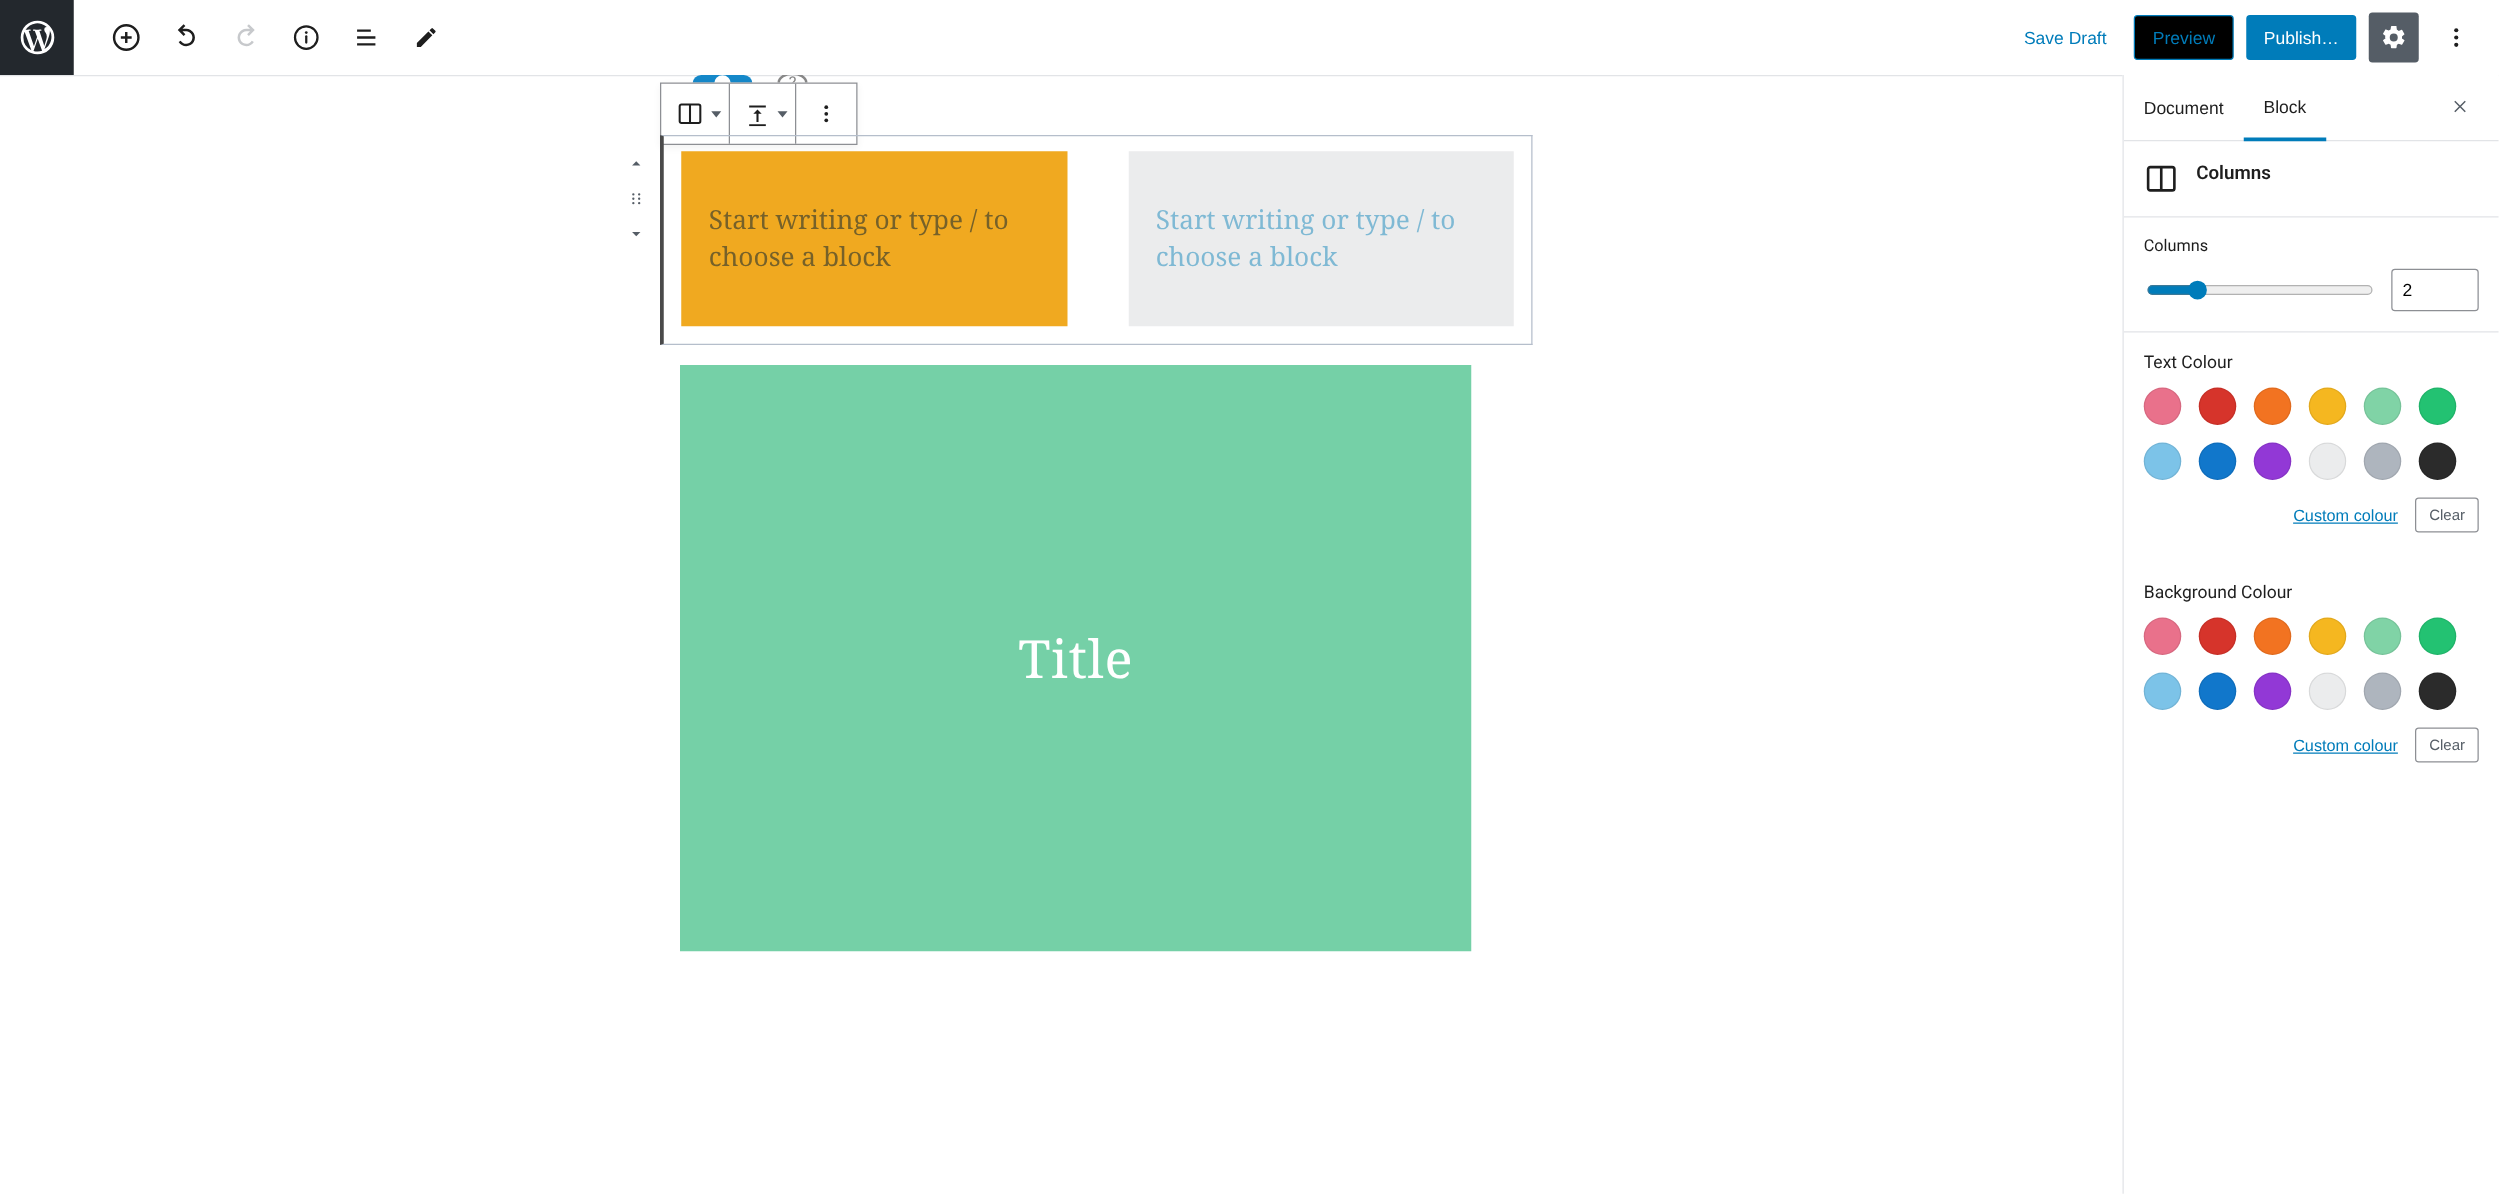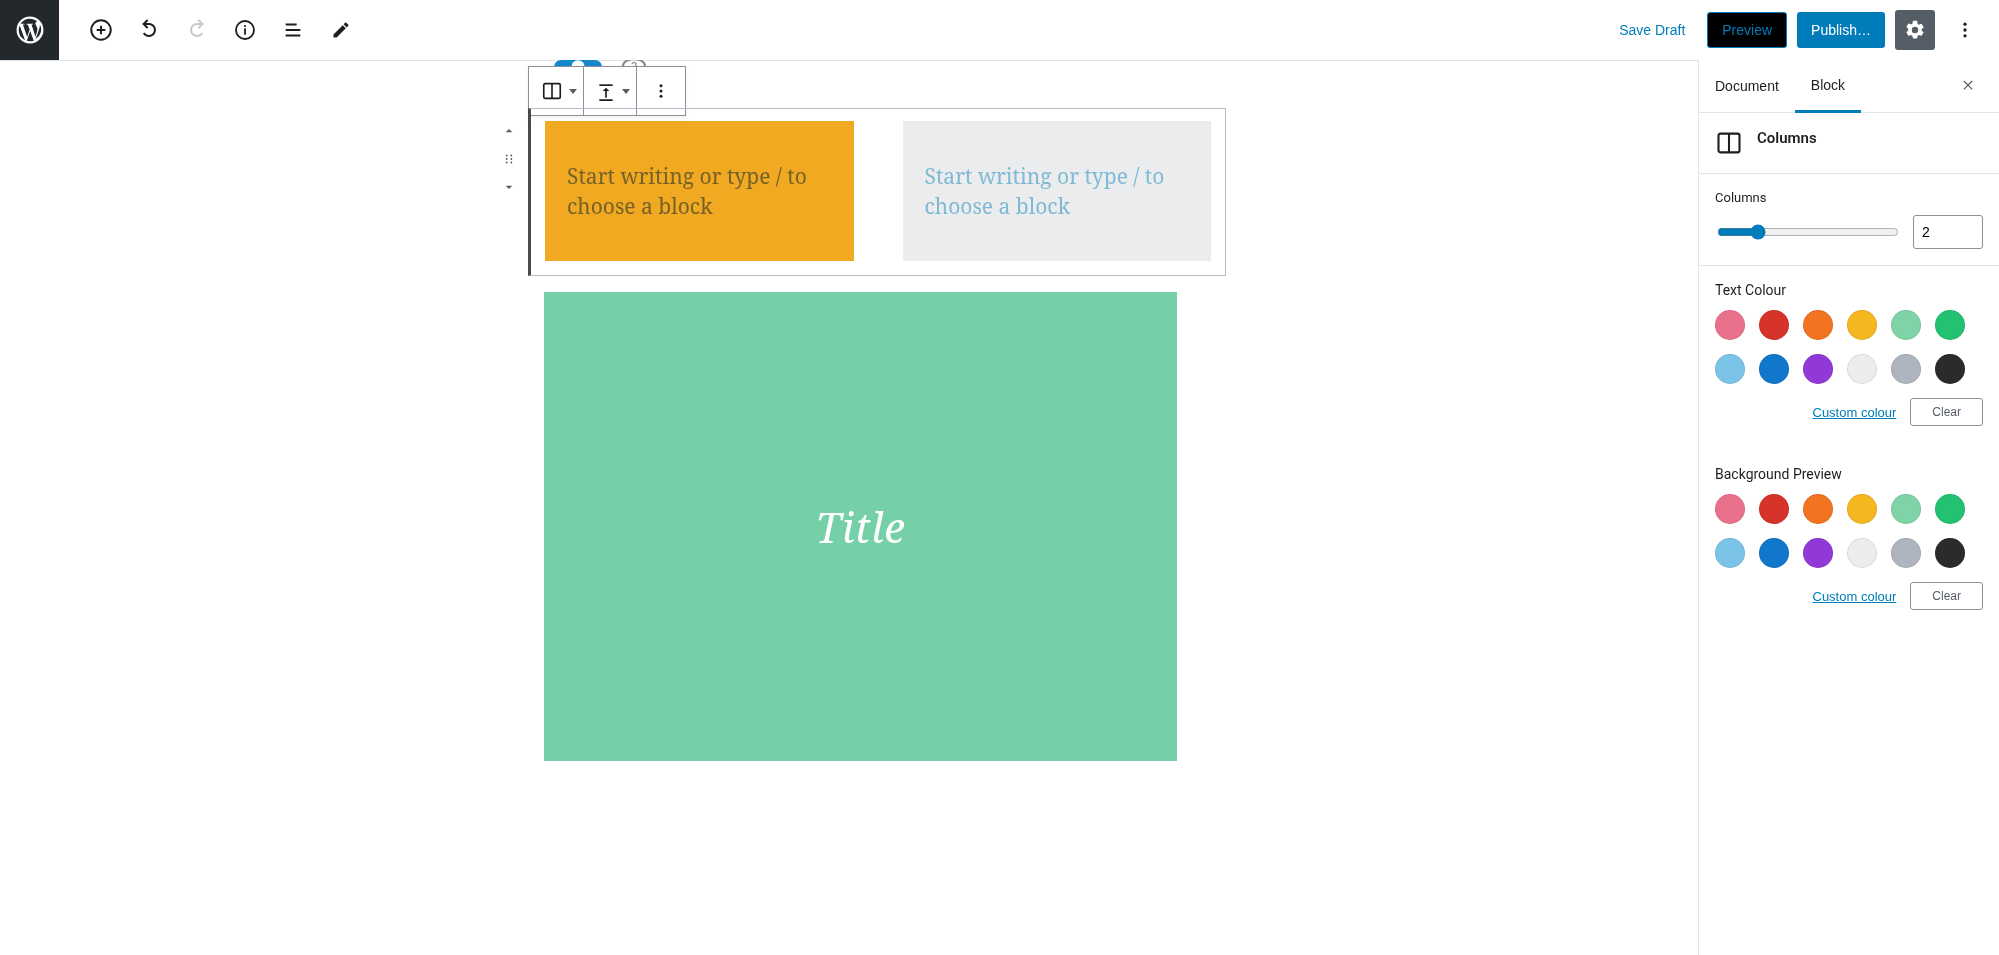--- a/index.html
+++ b/index.html
@@ -54,21 +54,21 @@
     border:1px solid #b5becb;border-left:3px solid #4a4a4a;
   }
   .block-handles{position:absolute;left:-36px;top:10px;display:flex;flex-direction:column;align-items:center;gap:4px;color:#8d8f94;}
   .handle-btn{width:28px;height:24px;display:flex;align-items:center;justify-content:center;background:none;border:none;cursor:pointer;color:#555d66}
 
   .cols{display:flex;gap:49px;}
   .col{flex:1;min-height:104px;display:flex;align-items:center;padding:18px 22px;font-family:var(--serif);font-size:21px;line-height:1.45;}
   .col-a{background:#f0a920;color:#766129;}
   .col-b{background:#ebeced;color:#7fb9d4;}
 
-  .cover-block{margin:16px 0 0 170px;width:633px;height:469px;background:#75d0a7;display:flex;align-items:center;justify-content:center;font-style:italic;}
+  .cover-block{margin:16px 0 0 170px;width:633px;height:469px;background:#75d0a7;display:flex;align-items:center;justify-content:center;}
   .cover-title{font-family:var(--serif);font-size:42px;color:#fff;letter-spacing:.5px;}
 
   
   .plugin-badge{position:absolute;left:180px;top:0;width:48px;height:14px;border-radius:7px 7px 0 0;background:#1588c9;display:flex;align-items:center;justify-content:center;color:#fff;overflow:hidden;}
   .plugin-badge-help{position:absolute;left:248px;top:-2px;width:24px;height:16px;border-radius:50%;border:2px solid #888;color:#888;display:flex;align-items:center;justify-content:center;font-size:13px;overflow:hidden;box-sizing:border-box;}
 
   
   .tabs{display:flex;align-items:center;border-bottom:1px solid var(--gray-border);}
   .tab{height:52px;padding:0 16px;display:flex;align-items:center;background:none;border:none;font-size:14px;color:#1e1e1e;cursor:pointer;}
   .tab.active{font-weight:400;border-bottom:3px solid var(--wp-blue);margin-bottom:-1px;}
@@ -89,21 +89,21 @@
     display:flex;align-items:center;justify-content:space-between;
     padding:16px;border:1px dashed #8d8f94;background:var(--panel-bg);
     font-weight:700;font-size:14px;cursor:pointer;
     border-left:none;border-right:none;
   }
   .sub-label{font-size:14px;color:#1e1e1e;margin:16px 16px 12px;}
   .swatches{display:flex;flex-wrap:wrap;gap:14px;padding:0 16px;}
   .swatch{width:30px;height:30px;border-radius:50%;border:none;cursor:pointer;box-shadow:inset 0 0 0 1px rgba(0,0,0,.08);}
   .color-actions{display:flex;align-items:center;justify-content:flex-end;gap:14px;padding:14px 16px 6px;}
   .link-inline{color:var(--wp-blue);text-decoration:underline;font-size:13px;background:none;border:none;cursor:pointer;padding:0;margin-left:12px;}
-  .clear-btn{height:28px;padding:0 21px;border:1px solid #8d8f94;border-radius:3px;background:#fff;color:#555d66;font-size:12px;cursor:pointer;}
+  .clear-btn{height:28px;padding:0 10px;border:1px solid #8d8f94;border-radius:3px;background:#fff;color:#555d66;font-size:12px;cursor:pointer;}
 
   .group-gap{height:18px;}
 </style>
 </head>
 <body>
 
 <div class="topbar">
   <div class="wp-logo">
     <svg width="28" height="28" viewBox="0 0 20 20" fill="currentColor">
         <path d="M10 .4A9.6 9.6 0 1 0 19.6 10 9.61 9.61 0 0 0 10 .4zM1.94 10a8 8 0 0 1 .7-3.28l3.85 10.55A8.06 8.06 0 0 1 1.94 10zM10 18.06a8 8 0 0 1-2.28-.33l2.42-7 2.48 6.8a.7.7 0 0 0 .06.11A8 8 0 0 1 10 18.06zm1.11-11.84c.49 0 .93-.06.93-.06a.34.34 0 0 0-.05-.67s-1.32.1-2.17.1c-.8 0-2.14-.1-2.14-.1a.34.34 0 0 0-.05.67s.41.05.85.06l1.27 3.47L7.97 15l-3-8.78c.49 0 .93-.06.93-.06a.34.34 0 0 0-.05-.67s-1.32.1-2.17.1h-.5A8.05 8.05 0 0 1 15.32 4a1 1 0 0 0-.11 0 1.39 1.39 0 0 0-1.35 1.43c0 .66.38 1.22.79 1.89a4.25 4.25 0 0 1 .66 2.22 9.72 9.72 0 0 1-.61 2.59l-.8 2.66zm5.88-.37A8.06 8.06 0 0 1 14 16.64l2.46-7.12a7.6 7.6 0 0 0 .61-2.86 6.17 6.17 0 0 0-.05-.81z"></path>
@@ -294,21 +294,21 @@
         <button class="swatch" style="background: rgb(174, 181, 190);"></button>
         <button class="swatch" style="background: rgb(43, 43, 43);"></button>
       </div>
     <div class="color-actions">
       <button class="link-inline">Custom colour</button>
       <button class="clear-btn">Clear</button>
     </div>
 
     <div class="group-gap"></div>
 
-    <div class="sub-label">Background Preview</div>
+    <div class="sub-label">Background Colour</div>
     <div class="swatches" id="bg-swatches">
         <button class="swatch" style="background: rgb(233, 113, 139);"></button>
         <button class="swatch" style="background: rgb(214, 52, 43);"></button>
         <button class="swatch" style="background: rgb(242, 115, 33);"></button>
         <button class="swatch" style="background: rgb(245, 183, 32);"></button>
         <button class="swatch" style="background: rgb(128, 211, 166);"></button>
         <button class="swatch" style="background: rgb(35, 194, 114);"></button>
         <button class="swatch" style="background: rgb(124, 195, 232);"></button>
         <button class="swatch" style="background: rgb(17, 119, 203);"></button>
         <button class="swatch" style="background: rgb(146, 56, 214);"></button>

